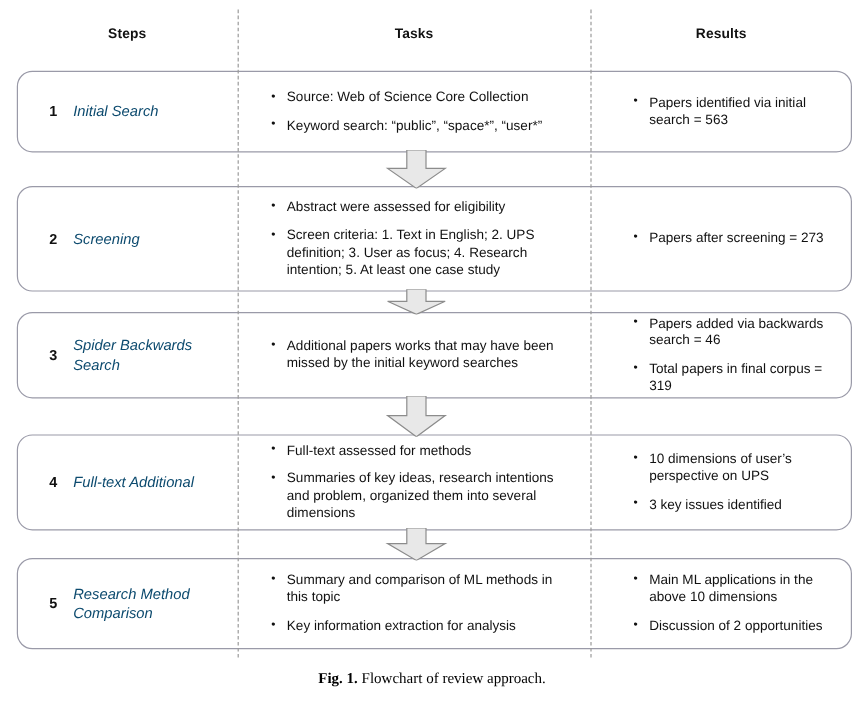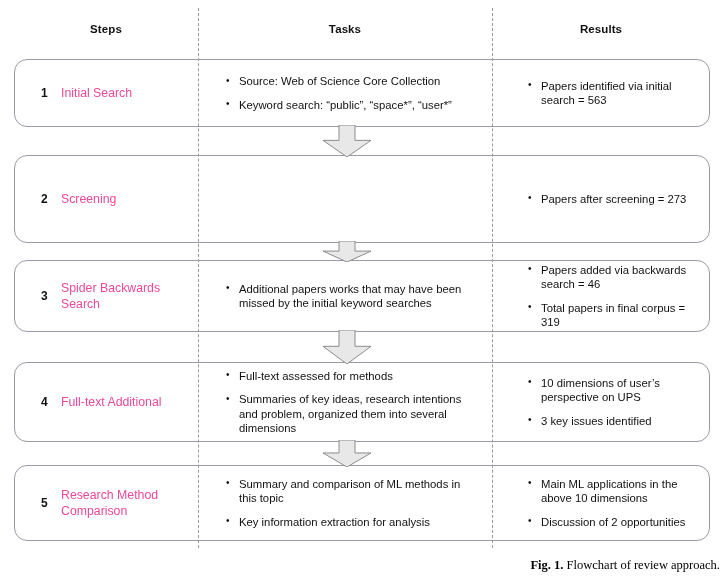--- a/index.html
+++ b/index.html
@@ -84,21 +84,22 @@
   .step-num {
     font-size: 12px;
     font-weight: bold;
     color: #111;
     width: 20px;
     flex: 0 0 20px;
   }
   .step-label {
     font-size: 12.3px;
     line-height: 16px;
-    color: #ec4899;
+    color: #0c4a6e;
+    font-style: italic;
   }
 
   
   .cell-tasks {
     width: 294px;
     flex: 0 0 294px;
     box-sizing: border-box;
     padding-left: 8px;
     padding-right: 6px;
   }
@@ -144,21 +145,21 @@
     z-index: 5;
   }
   .arrow-connector svg { display: block; }
 
   
   #figure-caption {
     position: absolute;
     left: 0;
     top: 558px;
     width: 720px;
-    text-align: right;
+    text-align: center;
     font-family: "Liberation Serif", serif;
     font-size: 12.5px;
     color: #000;
   }
   #figure-caption .cap-label {
     font-weight: bold;
   }
 </style>
 </head>
 <body>
@@ -193,20 +194,22 @@
         </div>
       </div>
       <div class="step-row" style="top: 155px; height: 88px;">
         <div class="row-inner">
           <div class="cell-steps">
             <div class="step-num">2</div>
             <div class="step-label">Screening</div>
           </div>
           <div class="cell-tasks">
             <ul class="bullets">
+              <li>Abstract were assessed for eligibility</li>
+              <li>Screen criteria: 1. Text in English; 2. UPS definition;  3. User as focus; 4. Research intention; 5. At least one case study</li>
             </ul>
           </div>
           <div class="cell-results">
             <ul class="bullets">
               <li>Papers after screening = 273</li>
             </ul>
           </div>
         </div>
       </div>
       <div class="step-row" style="top: 260px; height: 72px;">

